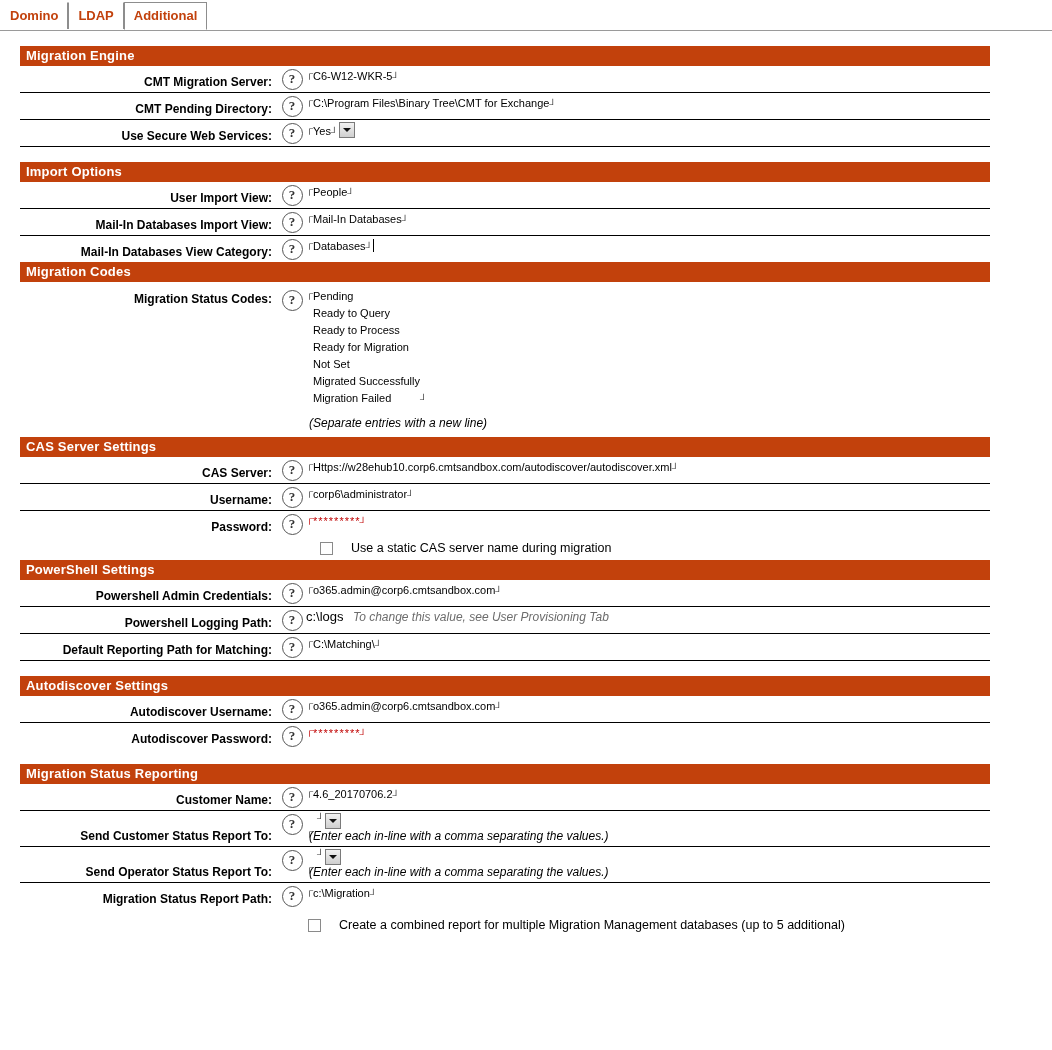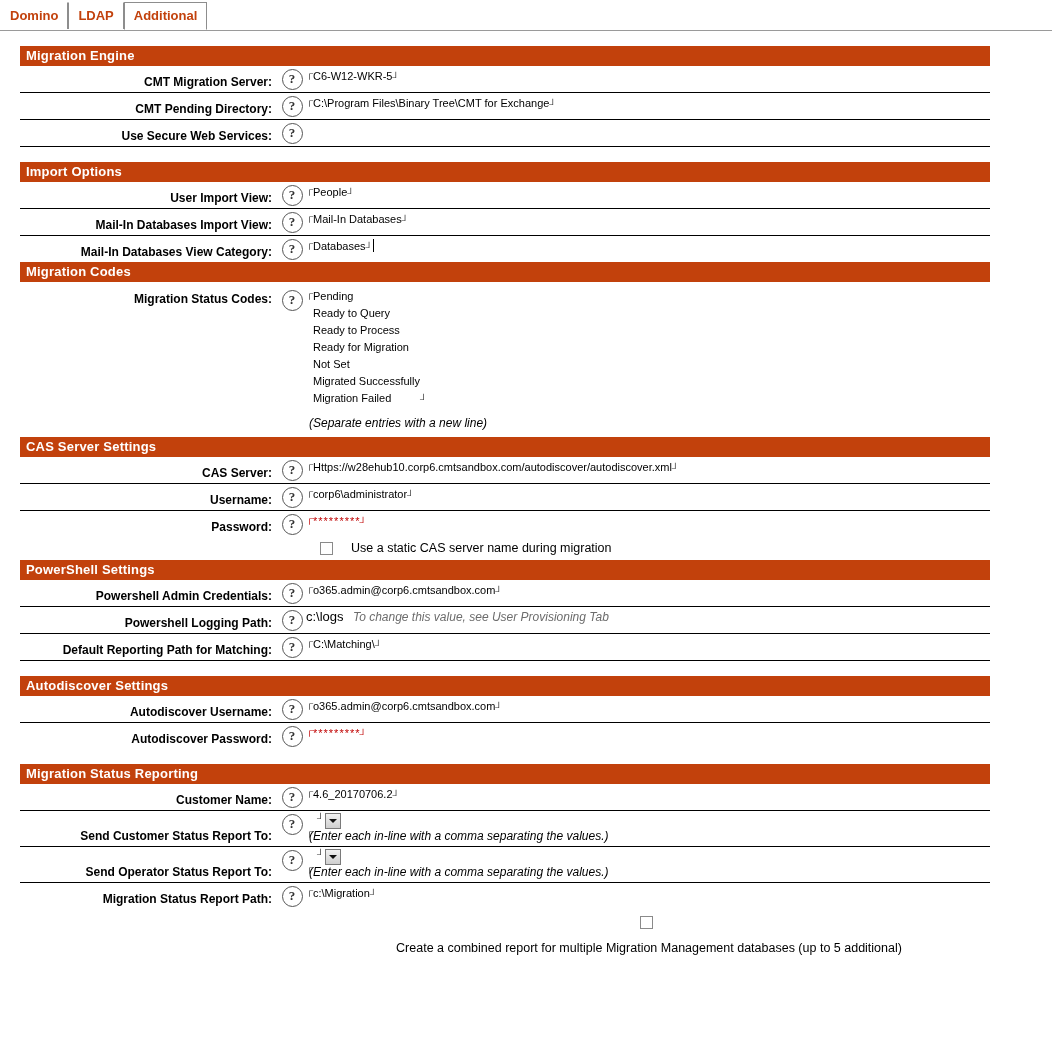--- a/index.html
+++ b/index.html
@@ -205,20 +205,21 @@
           <div class="help">?</div>
         </div>
       <div class="field"><span class="val">C:\Program Files\Binary Tree\CMT for Exchange</span></div>
     </div>
 
     <div class="row">
       <div class="label">Use Secure Web Services:</div>
       <div class="helpcell">
           <div class="help">?</div>
         </div>
+      <div class="field"><span class="val">Yes</span><span class="dd"></span></div>
     </div>
   </div>
 
   <div class="spacer"></div>
 
   <div class="sect">
     <div class="band">Import Options</div>
 
     <div class="row">
       <div class="label">User Import View:</div>
@@ -390,19 +391,19 @@
     </div>
 
     <div class="row nb">
       <div class="label">Migration Status Report Path:</div>
       <div class="helpcell">
           <div class="help">?</div>
         </div>
       <div class="field"><span class="val">c:\Migration</span></div>
     </div>
 
-    <div class="checkrow" style="padding-left:288px;padding-top:7px;flex-direction:column;">
+    <div class="checkrow" style="padding-left:288px;padding-top:7px;">
       <span class="cb"></span>
       <span class="cbrow-label">Create a combined report for multiple Migration Management databases (up to 5 additional)</span>
     </div>
   </div>
 
 </div>
 
 </body></html>

